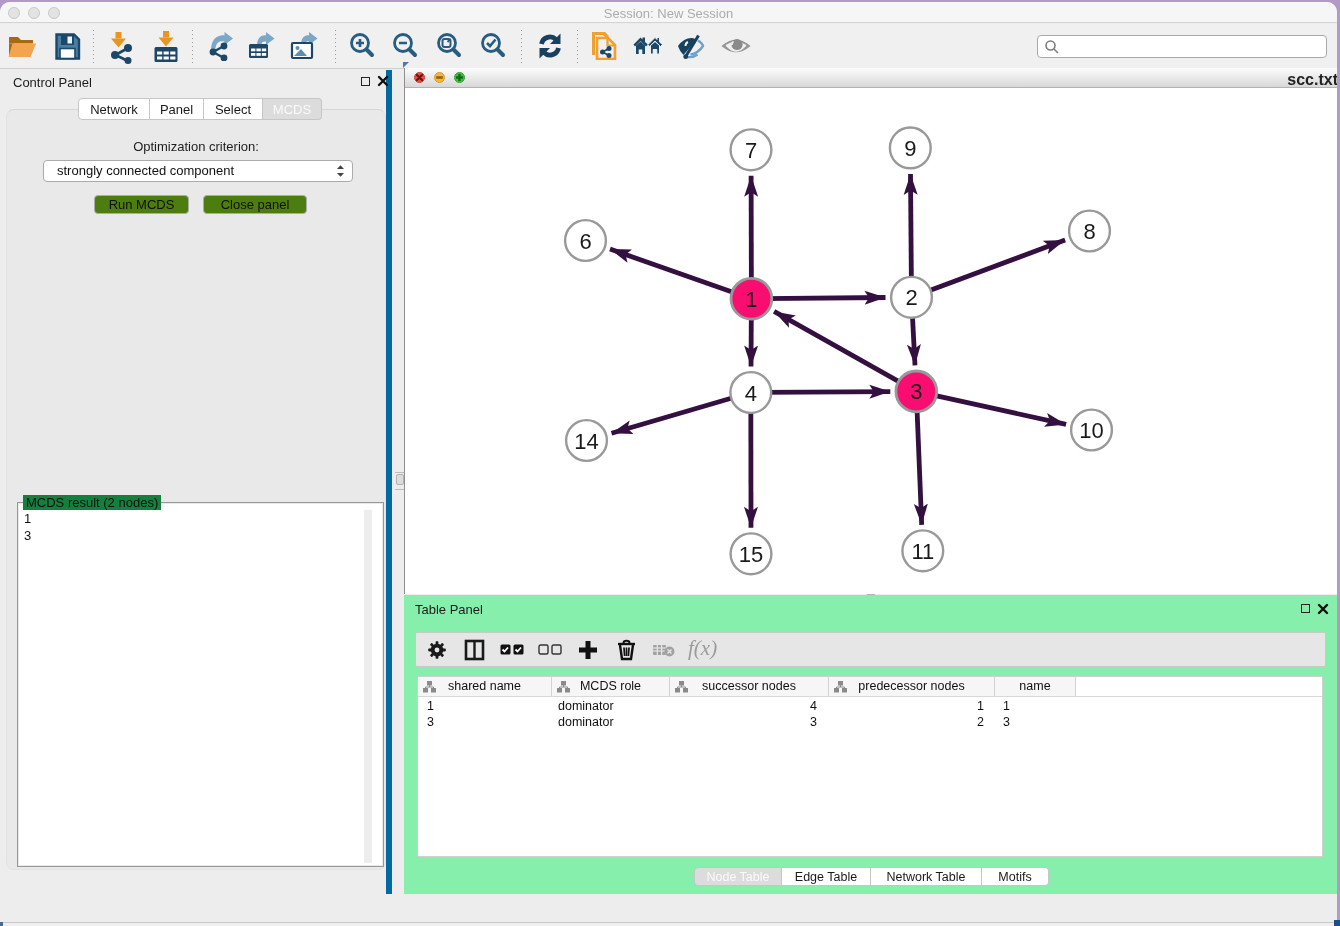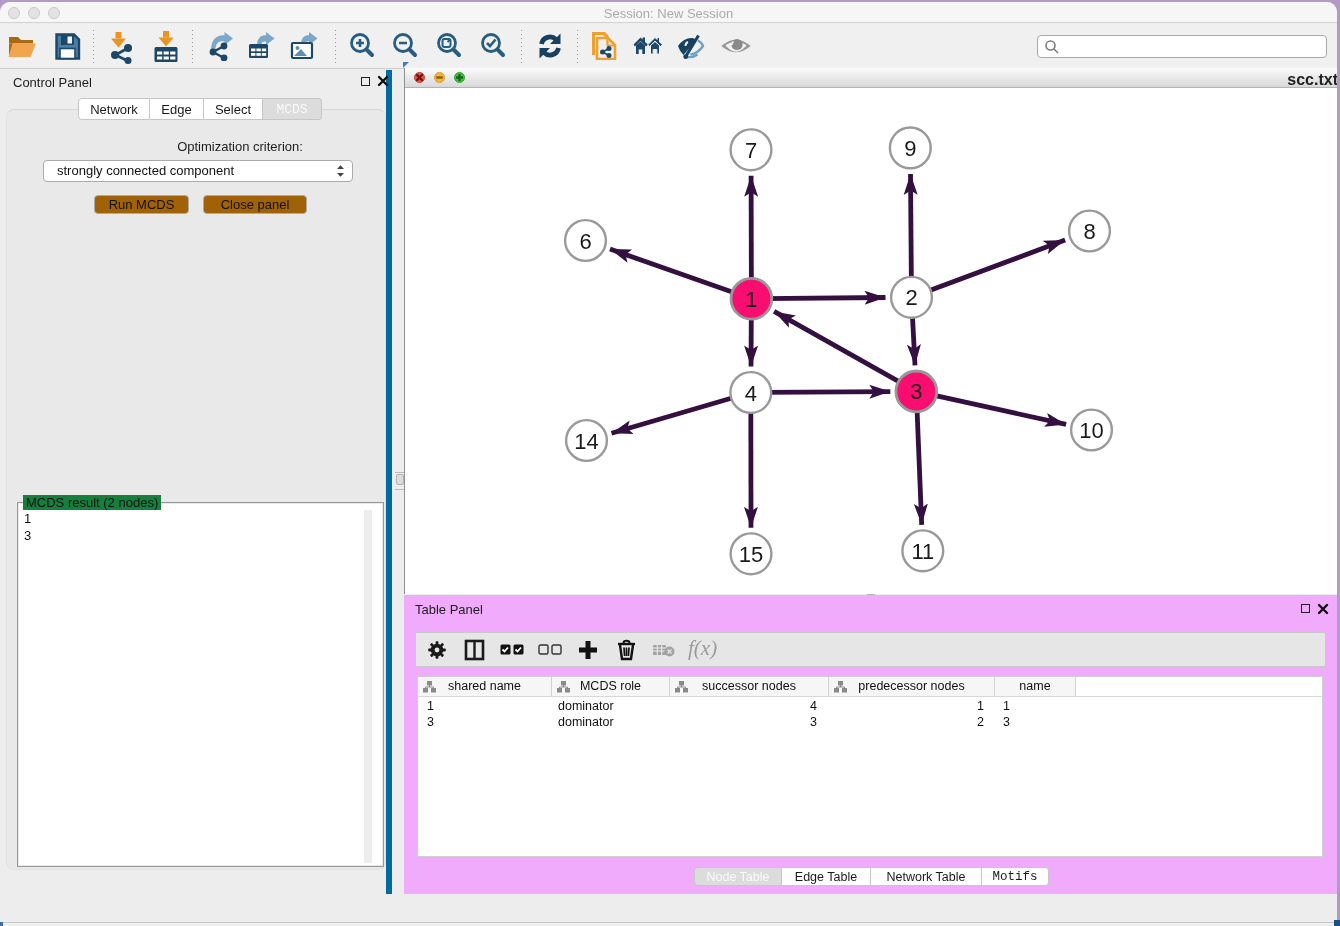--- a/index.html
+++ b/index.html
@@ -18,39 +18,39 @@
   #search { left:1037px; top:11px; width:290px; height:23px; background:#fff; border:1px solid #a9a9a9; border-radius:4px; }
   
   #cpanel { left:0; top:68px; width:392px; height:824px; background:#ededed; border-right:6px solid #0369a1; }
   .ptitle { font-size:13px; color:#1c1c1c; }
   .floatbtn { position:absolute; width:9px; height:9px; border:1.5px solid #222; background:transparent; }
   .closex { position:absolute; width:12px; height:12px; }
   .tabs { position:absolute; display:flex; }
   .tab { height:100%; background:#fff; border:1px solid #c6c6c6; border-left:none; font-size:13px;
          color:#1a1a1a; display:flex; align-items:center; justify-content:center; }
   .tab.first { border-left:1px solid #c6c6c6; border-radius:4px 0 0 4px; }
-  .tab.last { border-radius:0 4px 4px 0;font-family:Liberation Mono, monospace; }
+  .tab.last { border-radius:0 4px 4px 0; }
   .tab.sel { background:#dcdcdc; color:#fafafa; }
   #cp-content { left:6px; top:39px; width:380px; height:761px; background:#e9e9e9; border:1px solid #e2e2e2; border-top-color:#d6d6d6; border-radius:8px; }
-  #opt-label { left:0; top:69px; width:392px; text-align:center; font-size:13px; color:#1d1d1d;margin-left:44px; }
+  #opt-label { left:0; top:69px; width:392px; text-align:center; font-size:13px; color:#1d1d1d; }
   #combo { left:43px; top:90px; width:310px; height:22px; background:#fff; border:1px solid #ababab; border-radius:4px;
            font-size:13px; color:#111; line-height:20px; padding-left:13px; }
-  .btn { position:absolute; height:19px; background:#a16207; border:1px solid #ababab; border-radius:4px;
+  .btn { position:absolute; height:19px; background:#4d7c0f; border:1px solid #ababab; border-radius:4px;
          font-size:13px; color:#111; text-align:center; line-height:17px; }
   #fieldset { left:17px; top:432px; width:367px; height:365px; border:1px solid #989898; }
   #legend { left:23px; top:425px; background:#15803d; padding:0 3px; font-size:13px; color:#111; }
   #resultbox { left:19px; top:434px; width:363px; height:361px; background:#fff; font-size:13px; color:#111; line-height:16.5px; padding:7px 0 0 5px; }
   #res-scroll { left:364px; top:440px; width:8px; height:353px; background:#ededed; }
   
   #netframe { left:404px; top:66px; width:933px; height:526px; border-left:1px solid #8f8f8f; background:#fff; }
   #nettitle { left:0; top:0; width:933px; height:20px; background:linear-gradient(#fcfcfc,#d8d8d8); border-bottom:1px solid #b2b2b2; }
   .mtl { position:absolute; top:4px; width:11px; height:11px; border-radius:50%; }
   #net-title-text { width:100%; top:3px; text-align:right; font-size:16px; font-weight:bold; color:#222; }
   
-  #tpanel { left:404px; top:593px; width:933px; height:299px; background:#f0abfc; }
+  #tpanel { left:404px; top:593px; width:933px; height:299px; background:#86efac; }
   #ttoolbar { left:11px; top:37px; width:911px; height:35px; background:#e6e6e6; border:1px solid #c9c9c9; border-radius:2px; }
   #ttable { left:13px; top:81px; width:906px; height:181px; background:#fff; border:1px solid #cfcfcf; }
   .th { position:absolute; top:0; height:19px; background:#f6f6f6; border-right:1px solid #d2d2d2;
         font-size:12.5px; color:#111; text-align:center; line-height:19px; }
   .td { position:absolute; font-size:12.5px; color:#111; height:16px; line-height:16px; }
   
   #statusbar { left:0; top:892px; width:1337px; height:32px; background:#efefef; border-top:1px solid #c9c9c9;margin-top:28px; }
   .sbtn { position:absolute; background:#fdfdfd; border:1px solid #b5b5b5; border-radius:3px; }
 </style>
 </head>
@@ -204,21 +204,21 @@
   </div>
   <div id="cpanel" class="abs">
     <div class="ptitle abs" style="left:13px; top:5px;">Control Panel</div>
     <div class="floatbtn" style="left:361px; top:7px;"></div>
     <svg class="closex" style="left:377px; top:5px;">
         <path d="M2 2 L10 10 M10 2 L2 10" stroke="#111" stroke-width="2.4" stroke-linecap="round"></path>
       </svg>
     <div id="cp-content" class="abs"></div>
     <div class="tabs" style="left:78px; top:28px; height:22px;">
       <div class="tab first" style="width:72px;">Network</div>
-      <div class="tab" style="width:54px;">Edge</div>
+      <div class="tab" style="width:54px;">Panel</div>
       <div class="tab" style="width:59px;">Select</div>
       <div class="tab last sel" style="width:59px;">MCDS</div>
     </div>
     <div id="opt-label" class="abs">Optimization criterion:</div>
     <div id="combo" class="abs">strongly connected component
       <svg width="11" height="14" viewBox="0 0 11 14" style="position:absolute; right:6px; top:3px;">
         <path d="M2 5 L5.5 1.2 L9 5 Z M2 9 L5.5 12.8 L9 9 Z" fill="#444"></path>
       </svg>
     </div>
     <div class="btn" style="left:94px; top:125px; width:95px;">Run MCDS</div>

